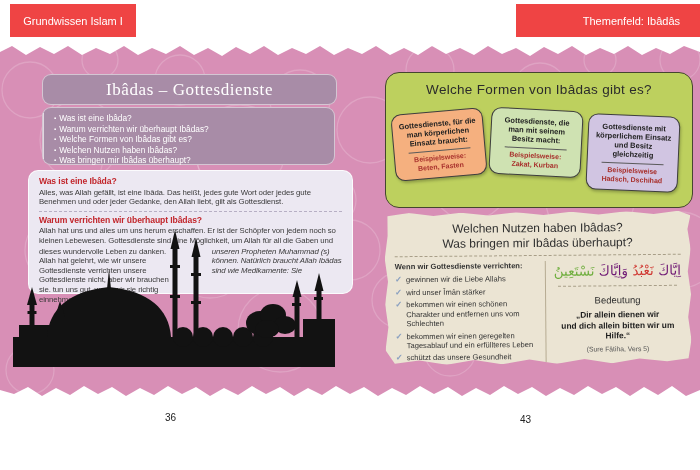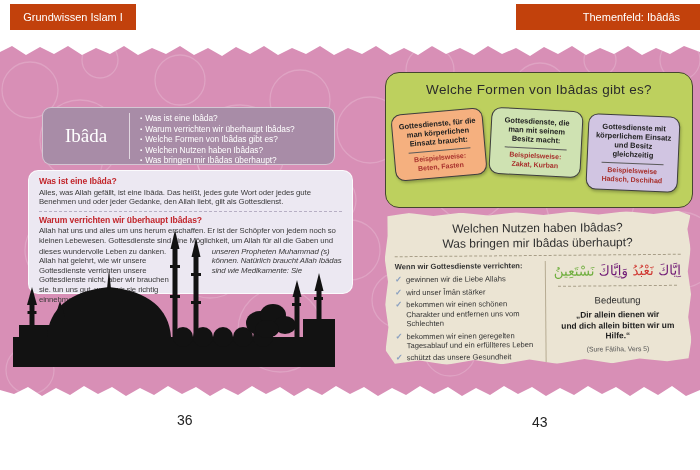--- a/index.html
+++ b/index.html
@@ -1,19 +1,19 @@
 <!DOCTYPE html>
 <html><head>
 <meta charset="utf-8">
 <style>
   html,body{margin:0;padding:0;background:#fff;}
   #page{position:relative;width:700px;height:470px;background:#ffffff;overflow:hidden;
         font-family:"Liberation Sans",sans-serif;color:#333;}
   
-  .hdr-box{position:absolute;top:4px;height:26px;background:#c2410c;color:#fff;
+  .hdr-box{position:absolute;top:4px;height:33px;background:#ef4444;color:#fff;
            display:flex;align-items:center;font-size:11px;}
   #hdr-left{left:10px;width:126px;justify-content:center;}
   #hdr-right{right:0;width:184px;justify-content:flex-end;padding-right:20px;box-sizing:border-box;}
   
   #band{position:absolute;left:0;top:0;z-index:0;}
   
   .mauve{background:#a88ca7;border:1px solid rgba(255,255,255,.5);border-radius:9px;color:#fff;}
   #title-bar{position:absolute;left:42px;top:74px;width:293px;height:29px;z-index:1;
              display:flex;align-items:center;justify-content:center;
              font-family:"Liberation Serif",serif;font-size:17px;letter-spacing:.6px;}
@@ -28,21 +28,21 @@
             background:#ece8f2;border:1px solid rgba(255,255,255,.8);border-radius:10px;
             padding:6px 10px;box-sizing:border-box;font-size:7.8px;line-height:9.6px;color:#3a3a3a;
             letter-spacing:-.1px;}
   .red-h{color:#c2262c;font-weight:bold;font-size:8.6px;margin:0 0 1px 0;}
   .dash-div{border-top:1px dashed #b7afc4;margin:4px 0 4px 0;}
   #q2-cols{display:flex;margin-top:1px;}
   #q2-left{width:44%;}
   #q2-gap{width:13%;}
   #q2-right{width:43%;font-style:italic;}
   #mosque{position:absolute;left:5px;top:225px;z-index:2;}
-  .pagenum{position:absolute;font-size:14px;color:#222;z-index:1;margin-left:12px;}
+  .pagenum{position:absolute;font-size:10px;color:#222;z-index:1;}
   #pn-left{left:165px;top:412px;}
   #pn-right{left:520px;top:414px;}
   
   #forms-box{position:absolute;left:385px;top:72px;width:308px;height:136px;z-index:1;
              background:#bdd05e;border:1.5px solid #45452f;border-radius:14px;box-sizing:border-box;}
   #forms-title{margin-top:9px;text-align:center;font-size:13.5px;color:#2b2b2b;letter-spacing:.3px;}
   .card{position:absolute;width:92px;border:1.5px solid #3e3e3e;border-radius:10px;
         padding:7px 5px 6px;box-sizing:border-box;text-align:center;
         font-size:7.5px;line-height:9px;color:#222;font-weight:600;
         box-shadow:1px 2px 3px rgba(0,0,0,.25);}
@@ -118,23 +118,25 @@
     </g>
   </svg>
 
   <div id="hdr-left" class="hdr-box">
     <span>Grundwissen Islam I</span>
   </div>
   <div id="hdr-right" class="hdr-box">
     <span>Themenfeld: Ibâdâs</span>
   </div>
 
+  <div id="title-bar" class="mauve">
+    <span>Ibâdas – Gottesdienste</span>
+  </div>
 
   <div id="term-box" class="mauve">
-    <div id="term">Ibâda</div>
     <div id="term-div"></div>
     <div id="q-list">
       <div class="q-item"><span class="blt">▪</span><span>Was ist eine Ibâda?</span></div>
       <div class="q-item"><span class="blt">▪</span><span>Warum verrichten wir überhaupt Ibâdas?</span></div>
       <div class="q-item"><span class="blt">▪</span><span>Welche Formen von Ibâdas gibt es?</span></div>
       <div class="q-item"><span class="blt">▪</span><span>Welchen Nutzen haben Ibâdas?</span></div>
       <div class="q-item"><span class="blt">▪</span><span>Was bringen mir Ibâdas überhaupt?</span></div>
     </div>
   </div>
 

